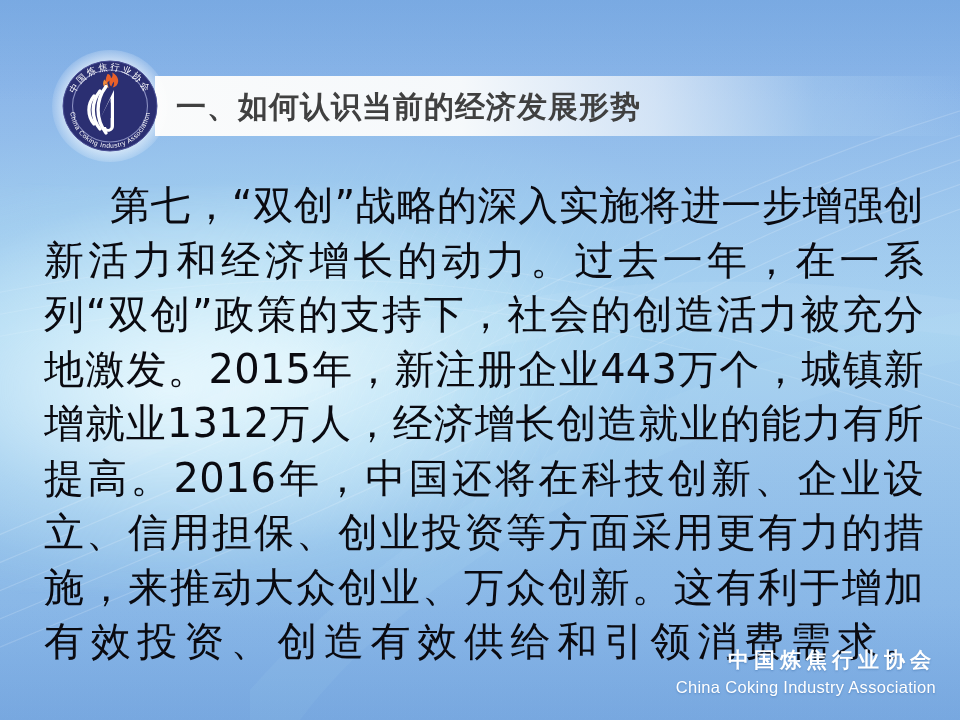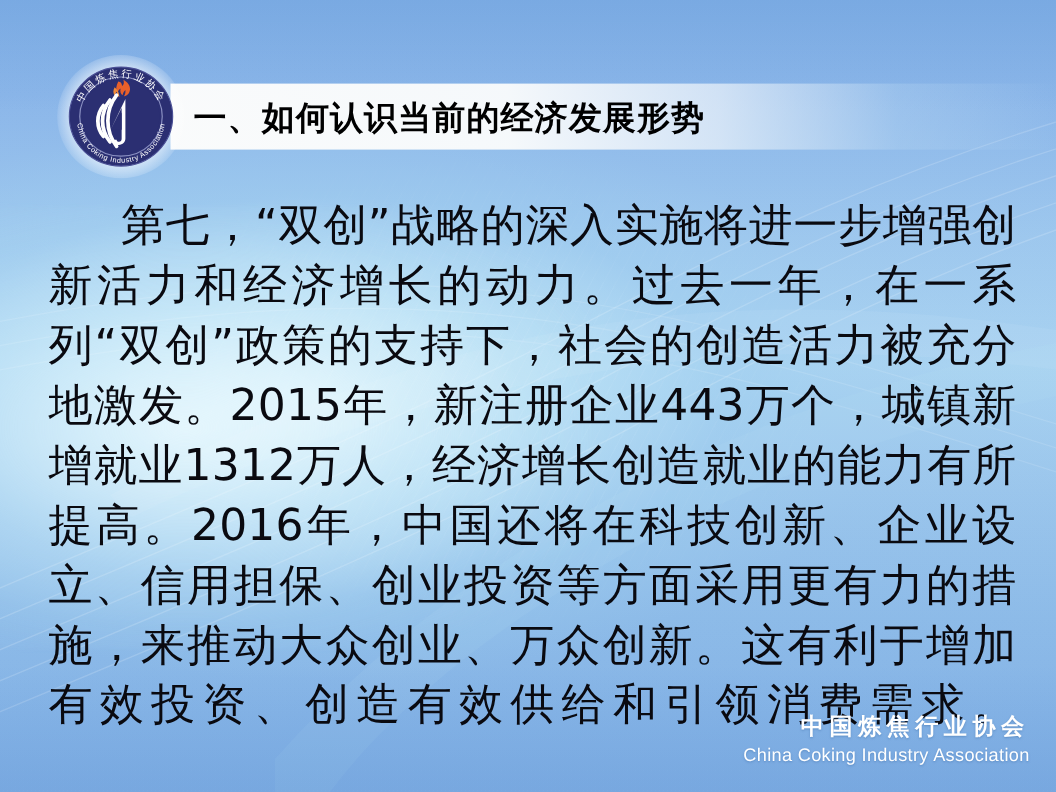--- a/index.html
+++ b/index.html
@@ -97,21 +97,21 @@
     position: absolute;
     left: 176px;
     top: 80px;
     height: 54px;
     display: flex;
     align-items: center;
     font-family: "DejaVu Sans", "Liberation Sans", sans-serif;
     font-size: 30px;
     font-weight: 700;
     letter-spacing: 1px;
-    color: #000000;
+    color: #404040;
     white-space: nowrap;
   }
 
   
   .logo-wrap {
     position: absolute;
     left: 52px;
     top: 50px;
     width: 116px;
     height: 112px;

